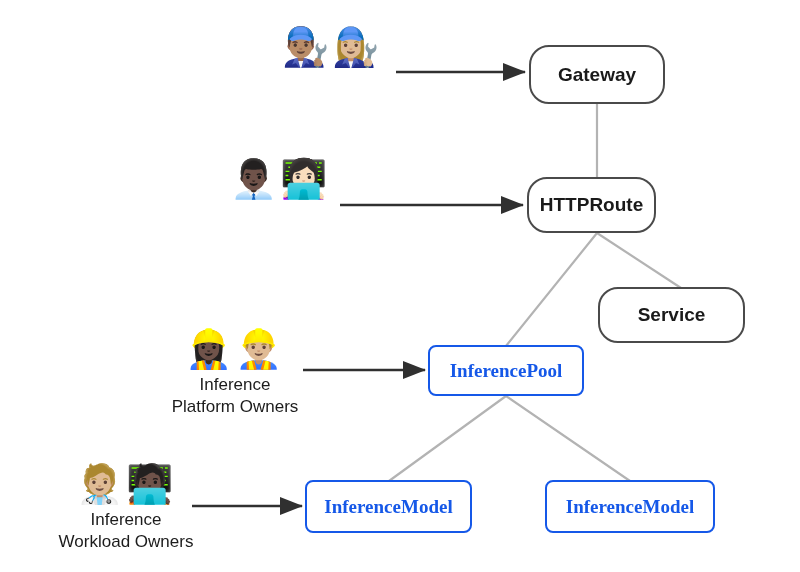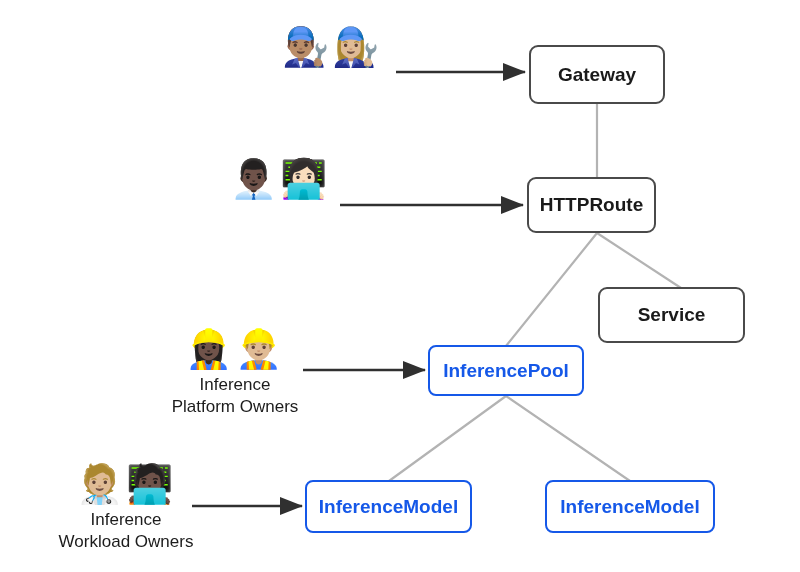--- a/index.html
+++ b/index.html
@@ -26,36 +26,37 @@
     pointer-events: none;
   }
 
   
   .node {
     position: absolute;
     box-sizing: border-box;
     display: flex;
     align-items: center;
     justify-content: center;
-    border-radius: 9px;
+    border-radius: 20px;
     background: #ffffff;
     font-weight: bold;
     text-align: center;
     line-height: 1.15;
   }
   .node.core {
     border: 2px solid #4a4a4a;
     color: #1a1a1a;
     font-size: 19px;
   }
   .node.infer {
     border: 2.5px solid #1558e8;
     color: #1558e8;
     font-size: 19px;
     border-radius: 8px;
+    font-family: Liberation Serif, serif;
   }
 
   #node-gateway      { left: 529px; top: 45px;  width: 136px; height: 59px; }
   #node-httproute    { left: 527px; top: 177px; width: 129px; height: 56px; }
   #node-service      { left: 598px; top: 287px; width: 147px; height: 56px; }
   #node-inferencepool{ left: 428px; top: 345px; width: 156px; height: 51px; }
   #node-inferencemodel-1 { left: 305px; top: 480px; width: 167px; height: 53px; }
   #node-inferencemodel-2 { left: 545px; top: 480px; width: 170px; height: 53px; }
 
   

